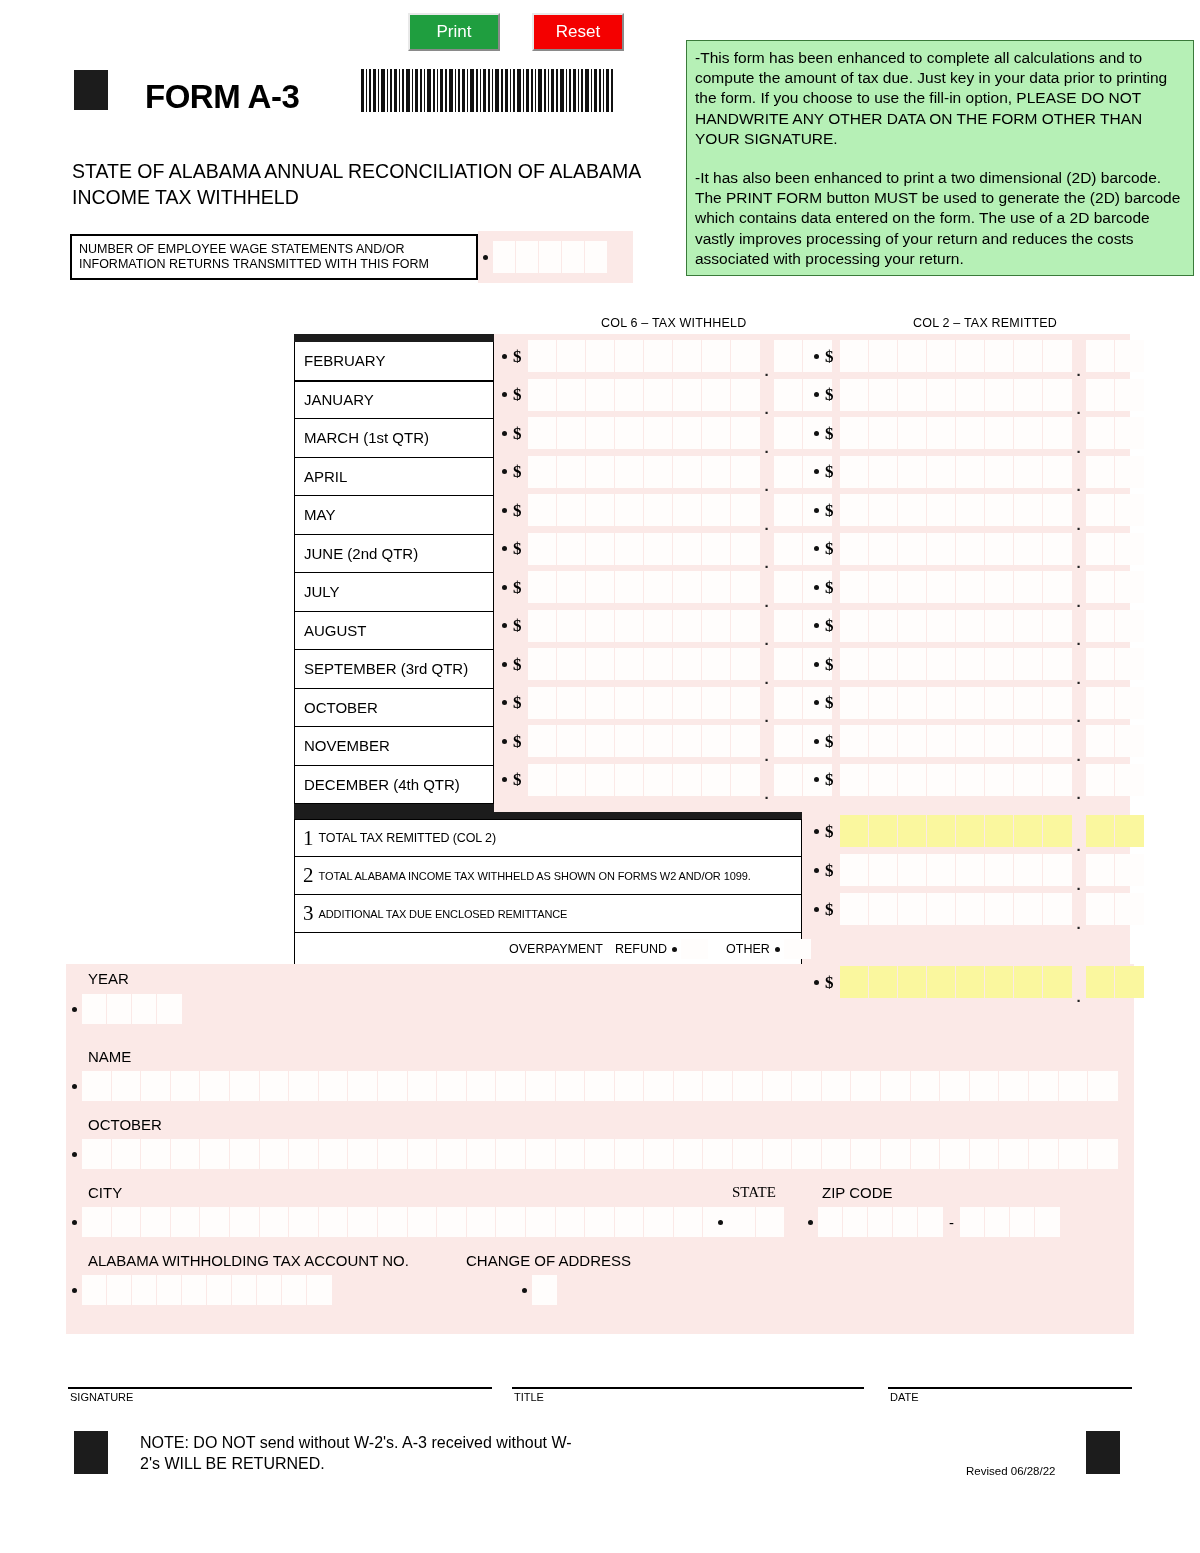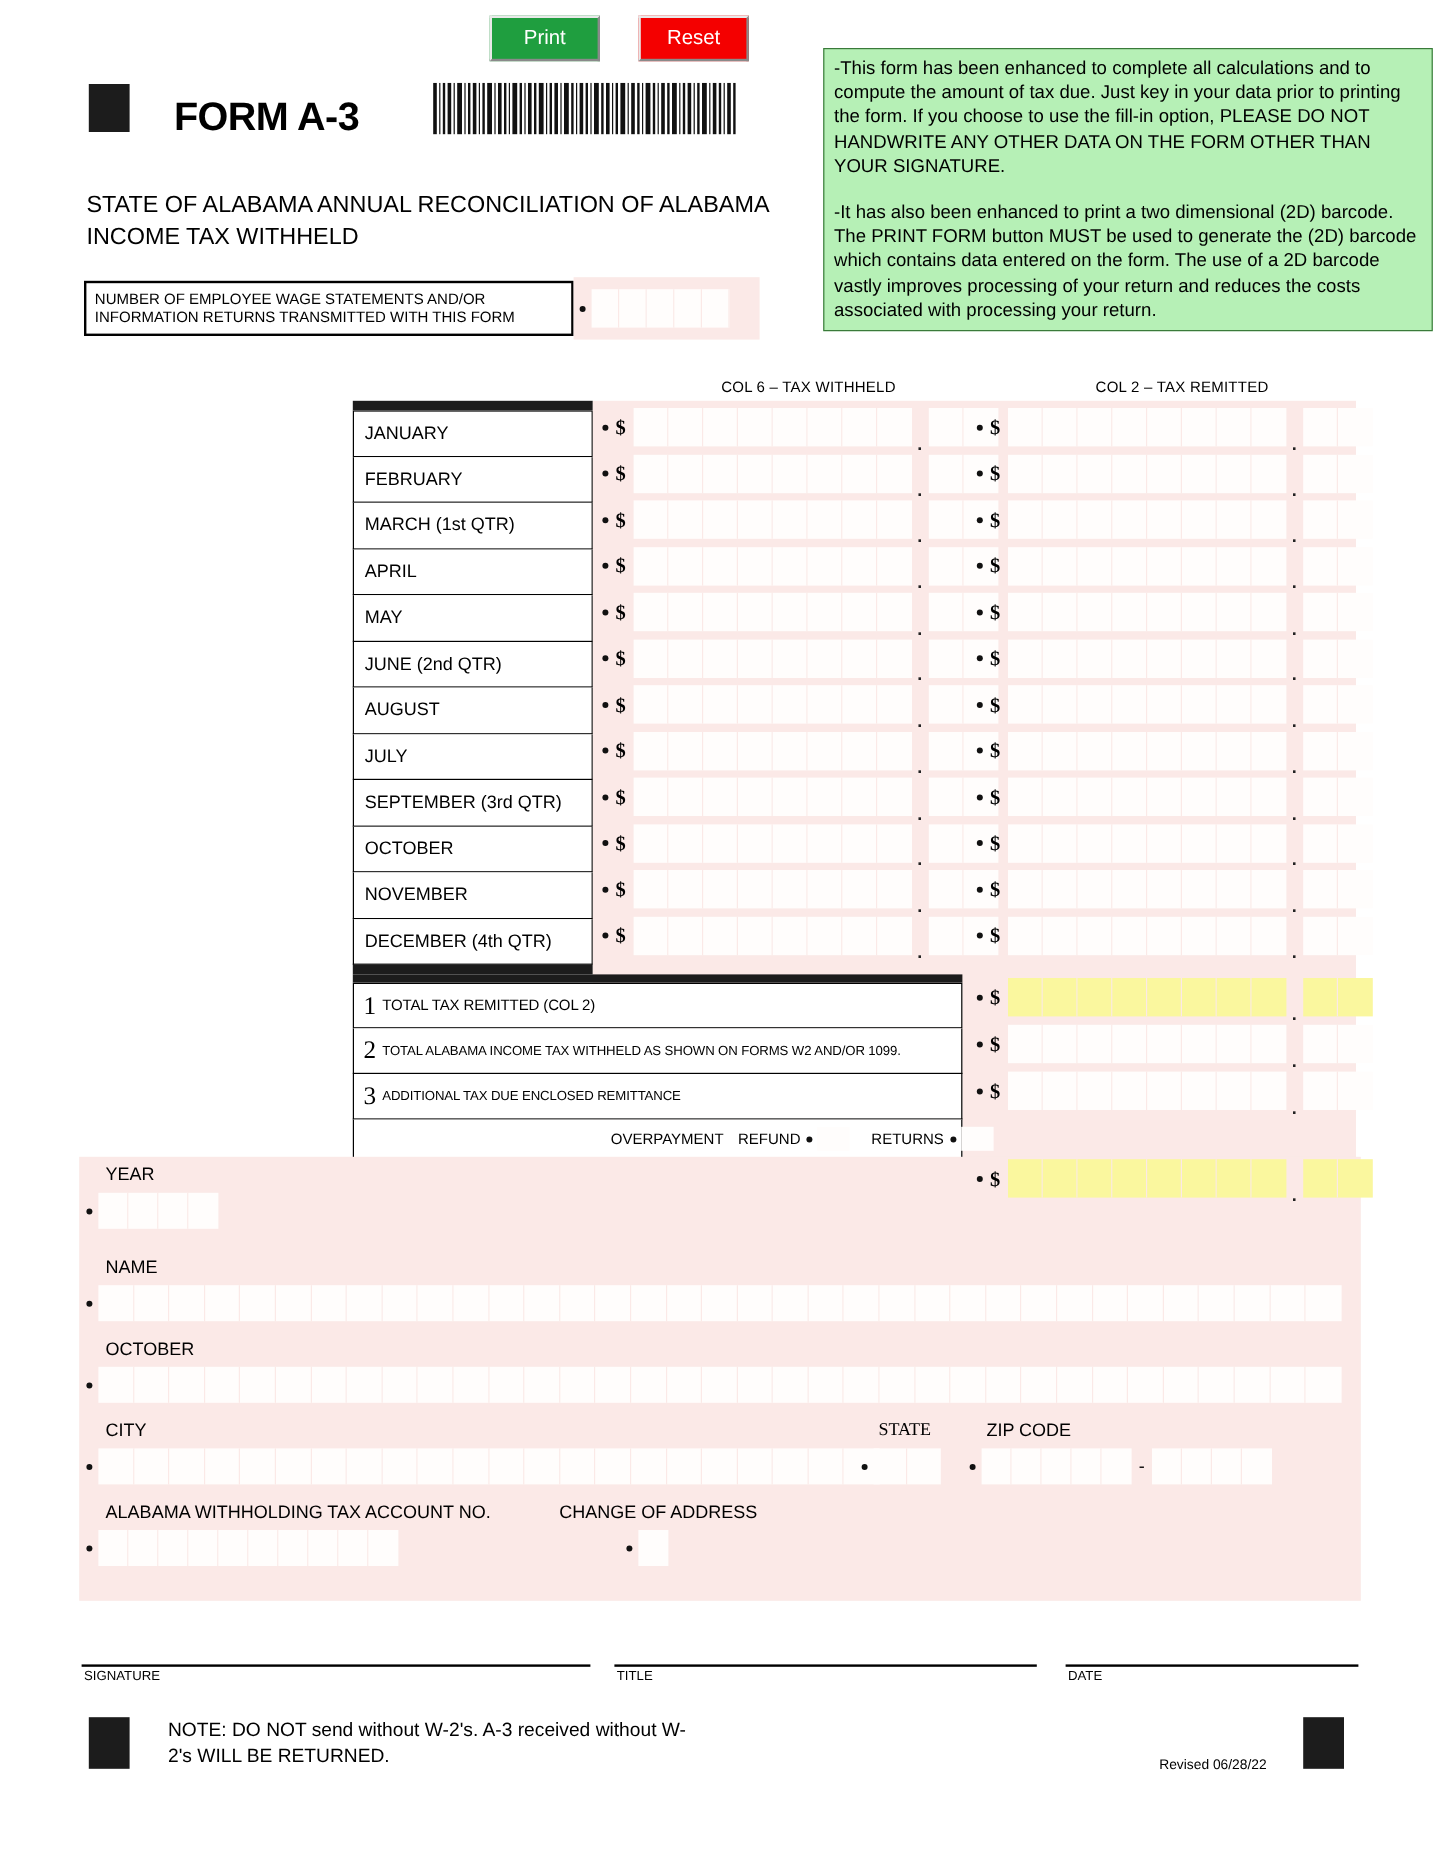--- a/index.html
+++ b/index.html
@@ -320,28 +320,28 @@
     <div class="gap"></div>
     <p>-It has also been enhanced to print a two dimensional (2D) barcode. The PRINT FORM button MUST be used to generate the (2D) barcode which contains data entered on the form. The use of a 2D barcode vastly improves processing of your return and reduces the costs associated with processing your return.</p>
   </div>
 
   <div class="abs colhdr" id="col1-hdr">COL 6 – TAX WITHHELD</div>
   <div class="abs colhdr" id="col2-hdr">COL 2 – TAX REMITTED</div>
 
   <div class="abs" id="months-wrap">
     <div id="months-top-bar"></div>
     <div id="months-list">
+        <div class="month-cell">FEBRUARY</div>
         <div class="month-cell first">JANUARY</div>
-        <div class="month-cell">FEBRUARY</div>
         <div class="month-cell">MARCH (1st QTR)</div>
         <div class="month-cell">APRIL</div>
         <div class="month-cell">MAY</div>
         <div class="month-cell">JUNE (2nd QTR)</div>
+        <div class="month-cell">JULY</div>
         <div class="month-cell">AUGUST</div>
-        <div class="month-cell">JULY</div>
         <div class="month-cell">SEPTEMBER (3rd QTR)</div>
         <div class="month-cell">OCTOBER</div>
         <div class="month-cell">NOVEMBER</div>
         <div class="month-cell">DECEMBER (4th QTR)</div>
       </div>
     <div id="months-bot-bar"></div>
   </div>
 
   <div class="abs pinkband" id="money-band">
       <div class="money-row" style="left: 8px; top: 3px;">
@@ -816,21 +816,21 @@
         <div class="line-cell" style="height: 38px;">
           <span class="line-num">3</span>
           <span class="line-txt">ADDITIONAL TAX DUE ENCLOSED REMITTANCE</span>
         </div>
         <div id="overpay-cell" style="height: 72px;">
           <div id="overpay-inner">
             <span>OVERPAYMENT</span>
             <span style="margin-left: 12px;">REFUND</span>
             <div class="bullet" style="margin-left: 5px;"></div>
             <div class="cbox"></div>
-            <span style="margin-left: 18px;">RETURNS</span>
+            <span style="margin-left: 18px;">OTHER</span>
             <div class="bullet" style="margin-left: 5px;"></div>
             <div class="cbox"></div>
           </div>
           <div id="line4-txtrow">
             <span class="line-num">4</span>
             <span class="line-txt">OVERPAYMENTS LESS THAN $100.00 WILL BE ISSUED A CREDIT.</span>
           </div>
         </div>
       </div>
   </div>

